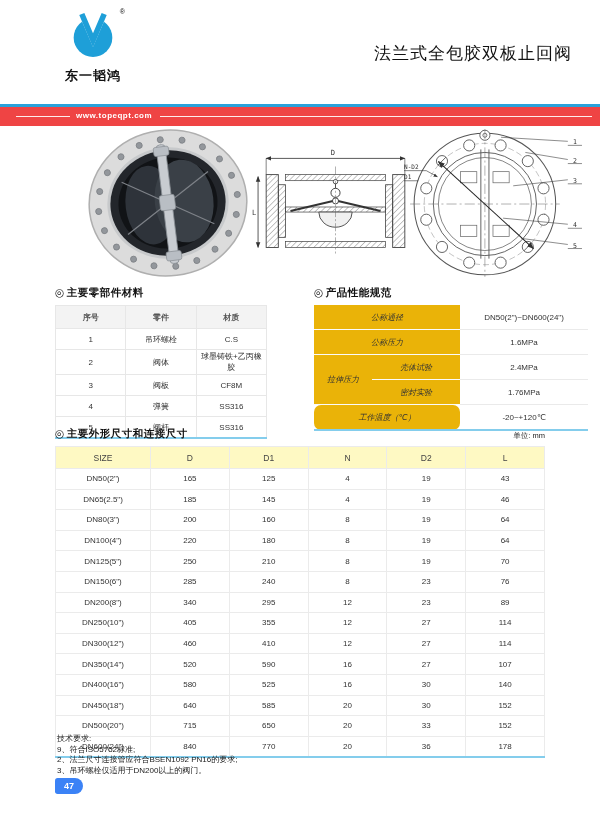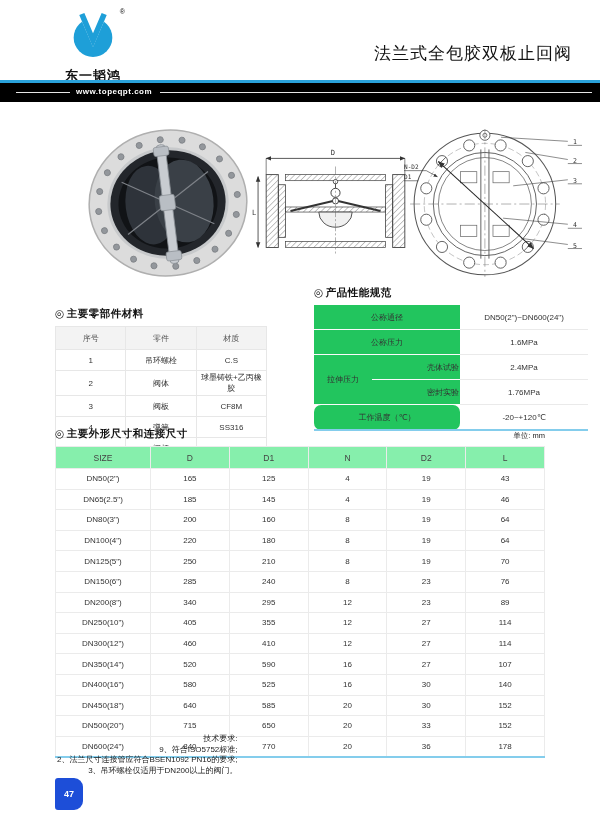--- a/index.html
+++ b/index.html
@@ -5,61 +5,61 @@
   html,body{margin:0;padding:0;background:#e8e8e8;}
   .page{position:relative;width:600px;height:819px;background:#fff;margin:0 auto;
         font-family:"Liberation Sans","DejaVu Sans",sans-serif;color:#2b2b2b;overflow:hidden;}
 
   
   .logo-block{position:absolute;left:50px;top:10px;width:86px;text-align:center;}
   .logo-art{position:relative;display:inline-block;}
   .reg-mark{position:absolute;right:-9px;top:-2px;font-size:7px;color:#111;}
   .brand-name{font-size:13px;font-weight:bold;letter-spacing:1px;color:#111;margin-top:5px;}
   .page-title{position:absolute;right:28px;top:42px;font-size:17px;font-weight:normal;color:#111;letter-spacing:1px;}
-  .site-bar{position:absolute;left:0;top:80px;width:600px;height:22px;background:#000000;
+  .site-bar{position:absolute;left:0;top:104px;width:600px;height:22px;background:#ef4444;
             border-top:3px solid #2AA2DB;box-sizing:border-box;}
   .site-bar .ln{position:absolute;top:9px;height:1px;background:rgba(255,255,255,.9);}
   .ln-left{left:16px;width:54px;}
   .ln-right{left:160px;right:8px;}
   .site-url{position:absolute;left:76px;top:4px;font-size:8px;font-weight:bold;color:#fff;letter-spacing:.5px;}
 
   
   .img-row svg{position:absolute;}
   .svg-photo{left:82px;top:126px;}
   .svg-section{left:252px;top:148px;}
   .svg-front{left:404px;top:125px;}
   .draw-text{font-family:"DejaVu Sans Mono",monospace;fill:#333;}
 
   
   .sec-title{font-size:10.5px;font-weight:bold;color:#111;letter-spacing:.5px;}
   .sec-title .blt{font-weight:normal;margin-right:2px;}
-  .materials{position:absolute;left:55px;top:286px;width:212px;margin-top:21px;}
+  .materials{position:absolute;left:55px;top:286px;width:212px;}
   .performance{position:absolute;left:272px;top:286px;width:274px;padding-left:42px;}
   .dimensions{position:absolute;left:55px;top:427px;width:490px;}
 
   table{border-collapse:collapse;table-layout:fixed;width:100%;margin-top:5px;}
-  .mat-table th{height:20px;background:#F3F3F3;font-size:8px;font-weight:normal;color:#555;border:1px solid #E7E7E7;}
+  .mat-table th{height:20px;background:#F3F3F3;font-size:8px;font-weight:bold;color:#555;border:1px solid #E7E7E7;}
   .mat-table td{height:18px;font-size:8px;text-align:center;color:#333;border:1px solid #E7E7E7;}
   .mat-table,.dim-table{border-bottom:2px solid #84CDEC;}
 
   .perf-table{border-bottom:2px solid #84CDEC;}
   .perf-table td{height:22px;font-size:8px;color:#333;}
-  .perf-table .lbl{background:#22c55e;text-align:center;border-bottom:1px solid #FAFAFA;}
-  .perf-table .sub{text-align:right;}
+  .perf-table .lbl{background:#eab308;text-align:center;border-bottom:1px solid #FAFAFA;font-style:italic;}
+  .perf-table .sub{text-align:center;}
   .perf-table .val{text-align:center;border-bottom:1px solid #EAEAEA;background:#fff;}
   .perf-table tr:last-child td{border-bottom:none;border-radius:7px;}
 
   .dim-head-row{display:flex;justify-content:space-between;align-items:flex-end;}
   .unit-label{font-size:7.5px;color:#222;}
-  .dim-table th{height:19px;background:#86efac;font-size:8.5px;font-weight:normal;color:#444;border:1px solid #EBEBEB;}
+  .dim-table th{height:19px;background:#fef9c3;font-size:8.5px;font-weight:normal;color:#444;border:1px solid #EBEBEB;}
   .dim-table td{height:17.6px;font-size:8px;text-align:center;color:#333;border:1px solid #EBEBEB;}
 
   
-  .notes{position:absolute;left:57px;top:734px;font-size:8px;color:#222;line-height:10.5px;text-align:right;}
-  .page-badge{position:absolute;left:55px;top:778px;width:28px;height:32px;background:#1d4ed8;
+  .notes{position:absolute;left:57px;top:734px;font-size:8px;color:#222;line-height:10.5px;}
+  .page-badge{position:absolute;left:55px;top:778px;width:28px;height:16px;background:#3b82f6;
               border-radius:3px 9px 9px 3px;color:#fff;font-size:9px;font-weight:bold;
               display:flex;align-items:center;justify-content:center;}
 </style>
 </head>
 <body>
 
 <div class="page">
 
   <div class="logo-block">
     <span class="logo-art">

